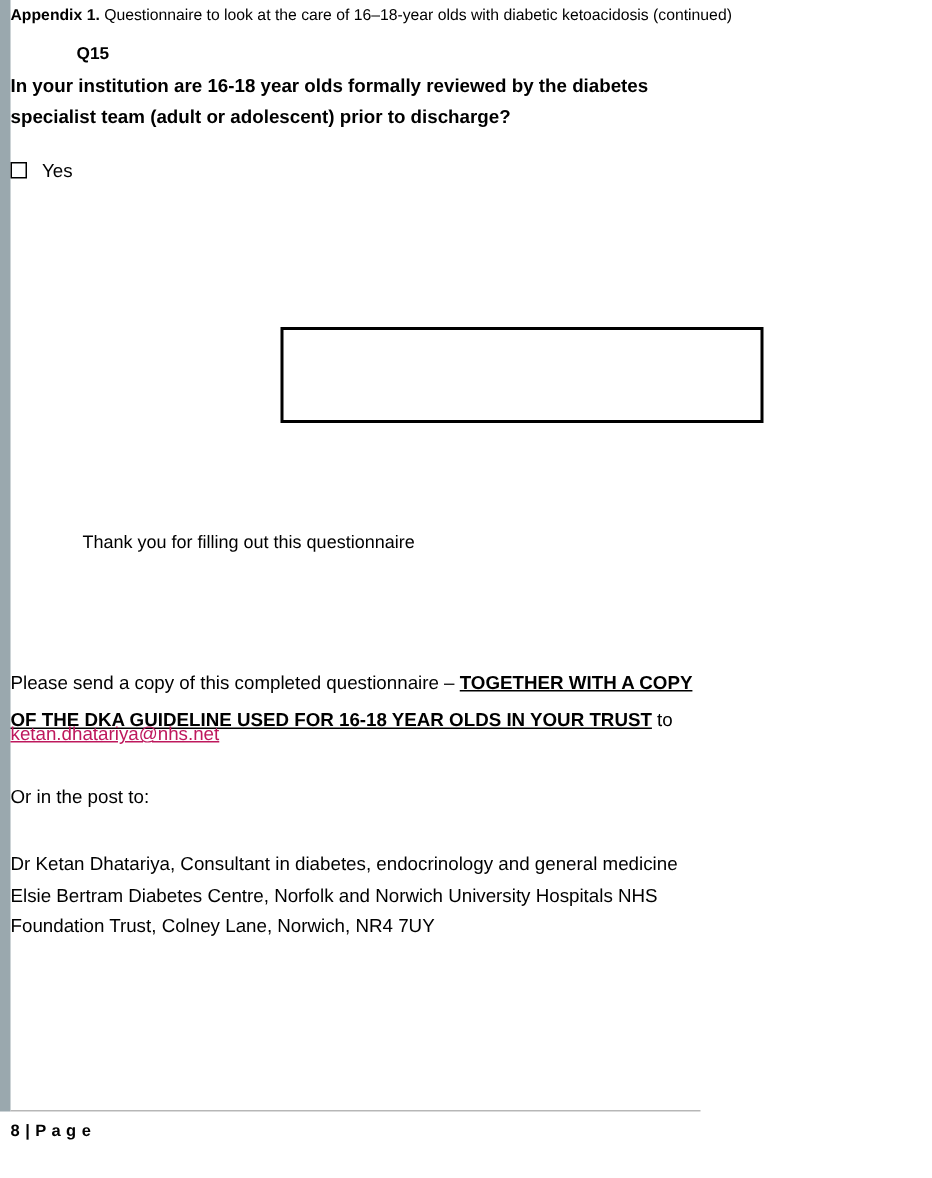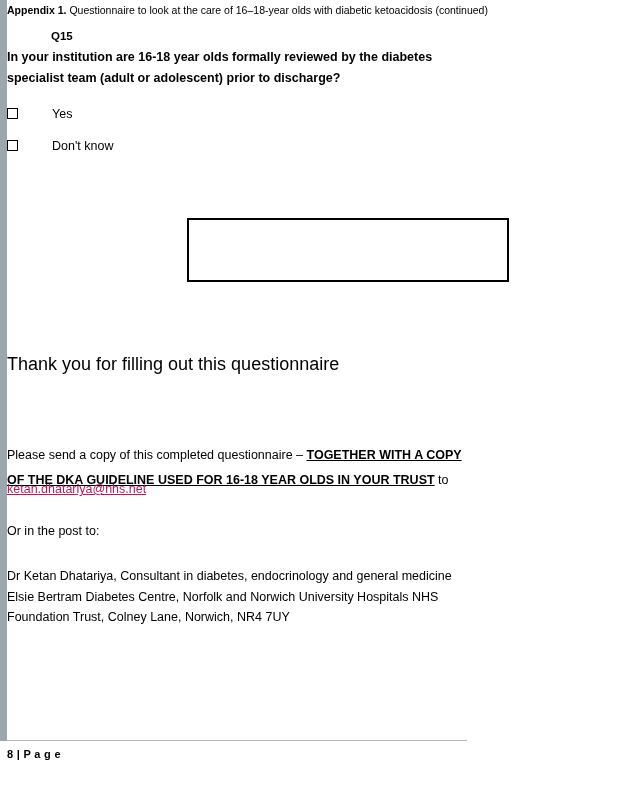--- a/index.html
+++ b/index.html
@@ -69,21 +69,20 @@
     top: 106px;
     width: 300px;
   }
   .option {
     position: relative;
     height: 31.5px;
     font-size: 12.5px;
     line-height: 16px;
     display: flex;
     align-items: flex-start;
-    gap: 24px;
   }
   .checkbox {
     display: inline-block;
     width: 9px;
     height: 9px;
     border: 1px solid #000;
     margin-right: 10px;
     margin-top: 2px;
     flex: 0 0 auto;
     background: #fff;
@@ -94,21 +93,22 @@
     top: 218px;
     width: 318px;
     height: 60px;
     border: 2px solid #000;
     background: #ffffff;
   }
   .thankyou {
     position: absolute;
     left: 0px;
     top: 354px;
-    font-size: 18px;
+    font-size: 12px;
+    padding-left: 48px;
   }
   .please-send {
     position: absolute;
     left: 0px;
     top: 396px;
     width: 470px;
     font-size: 12.5px;
     line-height: 25px;
     margin-top: 47px;
   }
@@ -170,24 +170,20 @@
 
     <div class="qnum">Q15</div>
 
     <div class="question">In your institution are 16-18 year olds formally reviewed by the diabetes specialist team (adult or adolescent) prior to discharge?</div>
 
     <div class="options">
       <div class="option">
         <span class="checkbox"></span>
         <span>Yes</span>
       </div>
-      <div class="option">
-        <span class="checkbox"></span>
-        <span>Don't know</span>
-      </div>
     </div>
 
     <div class="answer-box"></div>
 
     <div class="thankyou">Thank you for filling out this questionnaire</div>
 
     <div class="please-send">
       <span>Please send a copy of this completed questionnaire – </span><span class="emph">TOGETHER WITH A COPY OF THE DKA GUIDELINE USED FOR 16-18 YEAR OLDS IN YOUR TRUST</span><span> to</span>
     </div>
 

